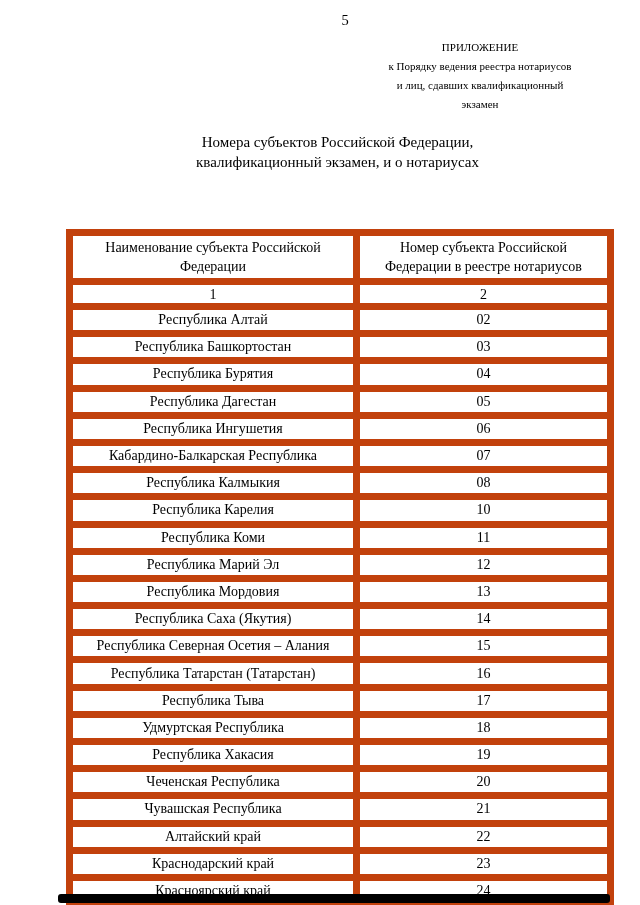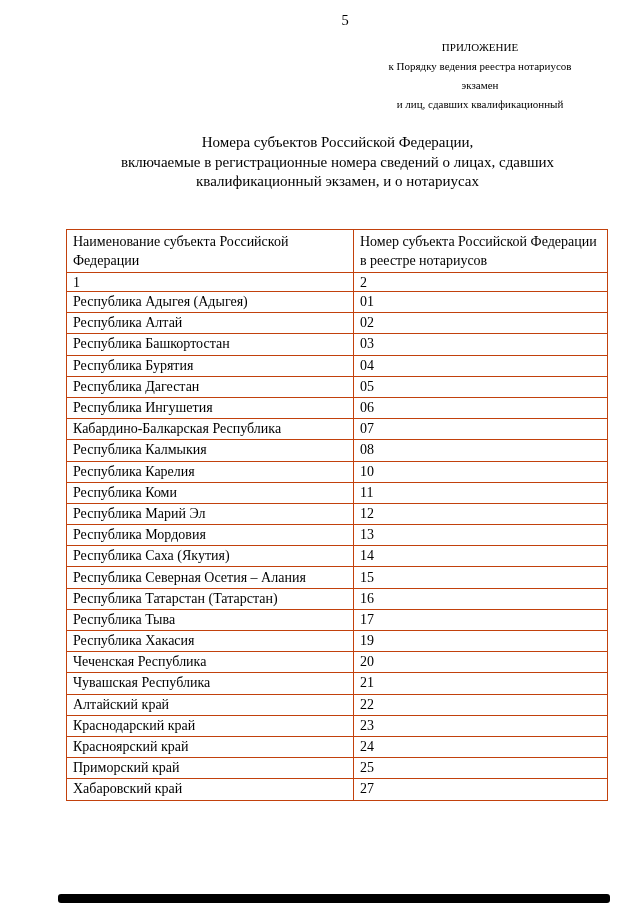--- a/index.html
+++ b/index.html
@@ -45,22 +45,22 @@
   }
   table.subjects {
     position: absolute;
     top: 229px;
     left: 66px;
     width: 541px;
     border-collapse: collapse;
     table-layout: fixed;
   }
   table.subjects td, table.subjects th {
-    border: 1px solid #c2410c;
-    text-align: left;
+    border: 7px solid #c2410c;
+    text-align: center;
     vertical-align: middle;
     font-weight: normal;
     font-size: 14px;
     padding: 0 6px;
     overflow: hidden;
   }
   col.c1 { width: 287px; }
   col.c2 { width: 254px; }
   tr.hdr th { height: 42px; line-height: 19px; }
   tr.idx td { height: 18px; line-height: 17px; }
@@ -78,50 +78,45 @@
 </head>
 <body>
 
 <div class="page">
 
   <div class="page-number">5</div>
 
   <div class="appendix-block">
     <div>ПРИЛОЖЕНИЕ</div>
     <div>к Порядку ведения реестра нотариусов</div>
+    <div>и лиц, сдавших квалификационный</div>
     <div>экзамен</div>
-    <div>и лиц, сдавших квалификационный</div>
   </div>
 
   <div class="doc-title">
     <div>Номера субъектов Российской Федерации,</div>
-    <div>включаемые в регистрационные номера сведений о лицах, сдавших</div>
     <div>квалификационный экзамен, и о нотариусах</div>
   </div>
 
   <table class="subjects">
     <colgroup>
         <col class="c1">
         <col class="c2">
       </colgroup>
     <thead>
       <tr class="hdr">
         <th>Наименование субъекта Российской Федерации</th>
         <th>Номер субъекта Российской Федерации в реестре нотариусов</th>
       </tr>
       <tr class="idx">
         <td>1</td>
         <td>2</td>
       </tr>
     </thead>
     <tbody>
-  <tr>
-    <td>Республика Адыгея (Адыгея)</td>
-    <td>01</td>
-  </tr>
 
   <tr>
     <td>Республика Алтай</td>
     <td>02</td>
   </tr>
 
   <tr>
     <td>Республика Башкортостан</td>
     <td>03</td>
   </tr>
@@ -185,20 +180,24 @@
   <tr>
     <td>Республика Татарстан (Татарстан)</td>
     <td>16</td>
   </tr>
 
   <tr>
     <td>Республика Тыва</td>
     <td>17</td>
   </tr>
 
+  <tr>
+    <td>Удмуртская Республика</td>
+    <td>18</td>
+  </tr>
 
   <tr>
     <td>Республика Хакасия</td>
     <td>19</td>
   </tr>
 
   <tr>
     <td>Чеченская Республика</td>
     <td>20</td>
   </tr>

